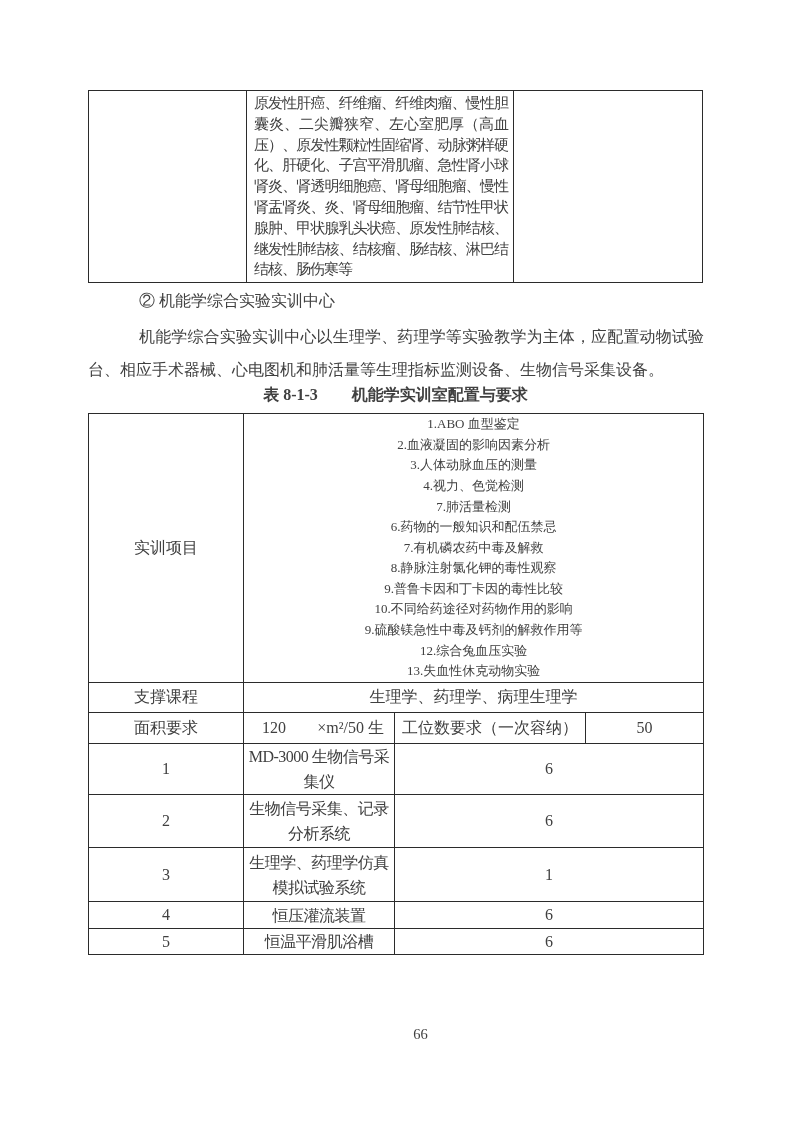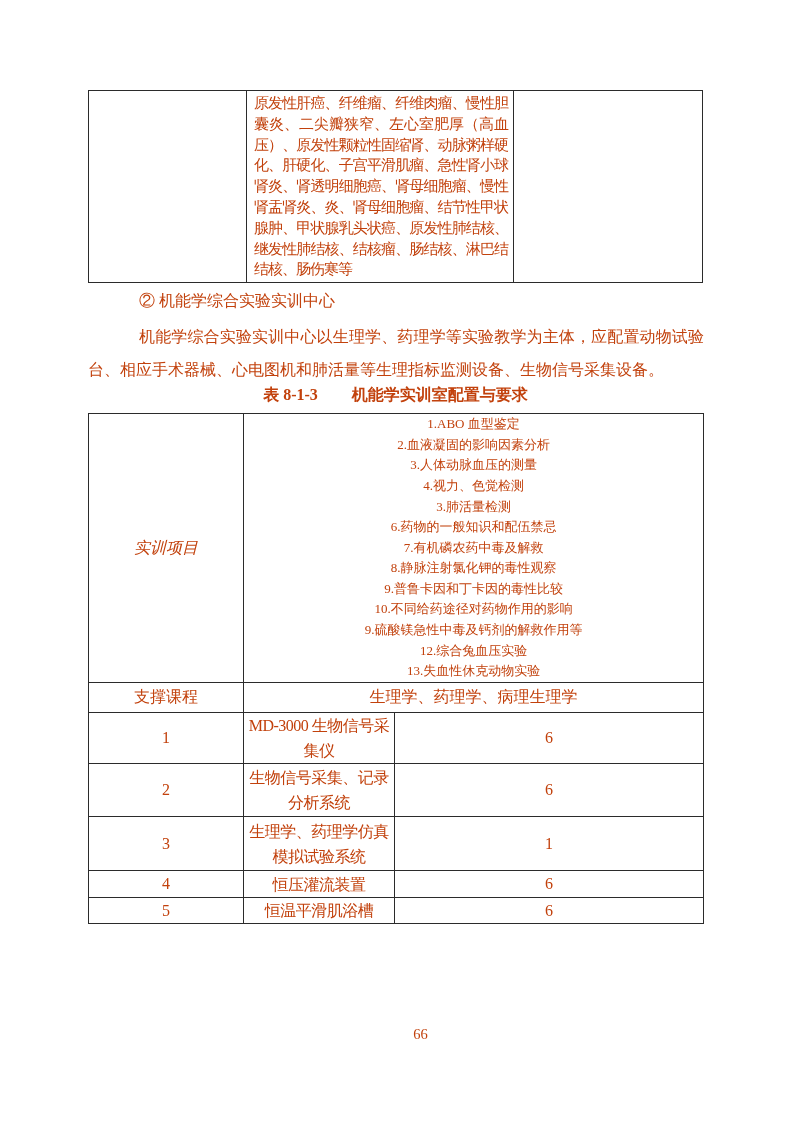--- a/index.html
+++ b/index.html
@@ -1,19 +1,19 @@
 <!DOCTYPE html>
 <html><head>
 <meta charset="utf-8">
 <style>
   * { margin:0; padding:0; box-sizing:border-box; }
   html,body { background:#ffffff; }
   .page {
     position:relative; width:793px; height:1122px; margin:0 auto;
-    background:#ffffff; color:#c2410c;
+    background:#ffffff; color:#404040;
     font-family:"Liberation Serif","DejaVu Serif",serif;
   }
   table { border-collapse:collapse; table-layout:fixed; }
   td { border:1px solid #2b2b2b; }
 
   
   .top-table { position:absolute; left:88px; top:90px; width:614px; }
   .top-table td { vertical-align:top; }
   .disease-cell {
     font-size:15px; letter-spacing:-1px; line-height:20.8px;
@@ -37,21 +37,21 @@
   tr.r1 td { height:31px; }
   tr.r3 td { height:30px; }
   tr.r4 td { height:31px; }
   tr.r5 td { height:34px; }
   tr.r6 td { height:51px; }
   tr.r7 td { height:53px; }
   tr.r8 td { height:54px; }
   tr.r9 td { height:27px; }
   tr.r10 td { height:26px; }
 
-  .projects-label-cell { vertical-align:top; padding-top:4px;font-style:italic; }
+  .projects-label-cell { vertical-align:top; padding-top:4px; }
   .projects-cell {
     text-align:left; vertical-align:top; padding:3px 6px 4px 9px; height:269px;
   }
   .project-line { font-size:13px; line-height:20.6px; white-space:nowrap; overflow:hidden; }
 
   .area-flex { display:flex; justify-content:space-between; align-items:center;
     padding:0 8px 0 16px; }
   .name-cell { font-size:15px; letter-spacing:-0.5px; line-height:25px; padding:0 1px; }
 
   .page-number { position:absolute; left:0; top:1026px; width:793px;
@@ -95,37 +95,48 @@
 
     <tbody>
 
     <tr class="r2">
       <td class="projects-label-cell">实训项目</td>
       <td colspan="3" class="projects-cell">
         <div class="project-line">1.ABO 血型鉴定</div>
         <div class="project-line">2.血液凝固的影响因素分析</div>
         <div class="project-line">3.人体动脉血压的测量</div>
         <div class="project-line">4.视力、色觉检测</div>
-        <div class="project-line">3.肺活量检测</div>
+        <div class="project-line">7.肺活量检测</div>
         <div class="project-line">6.药物的一般知识和配伍禁忌</div>
         <div class="project-line">7.有机磷农药中毒及解救</div>
         <div class="project-line">8.静脉注射氯化钾的毒性观察</div>
         <div class="project-line">9.普鲁卡因和丁卡因的毒性比较</div>
         <div class="project-line">10.不同给药途径对药物作用的影响</div>
         <div class="project-line">9.硫酸镁急性中毒及钙剂的解救作用等</div>
         <div class="project-line">12.综合兔血压实验</div>
         <div class="project-line">13.失血性休克动物实验</div>
       </td>
     </tr>
 
     <tr class="r3">
       <td>支撑课程</td>
       <td colspan="3">生理学、药理学、病理生理学</td>
     </tr>
 
+    <tr class="r4">
+      <td>面积要求</td>
+      <td>
+        <div class="area-flex">
+          <span>120</span>
+          <span>×m²/50 生</span>
+        </div>
+      </td>
+      <td>工位数要求（一次容纳）</td>
+      <td>50</td>
+    </tr>
 
 
     <tr class="r6">
       <td>1</td>
       <td class="name-cell">MD-3000 生物信号采集仪</td>
       <td colspan="2">6</td>
     </tr>
     <tr class="r7">
       <td>2</td>
       <td class="name-cell">生物信号采集、记录分析系统</td>

